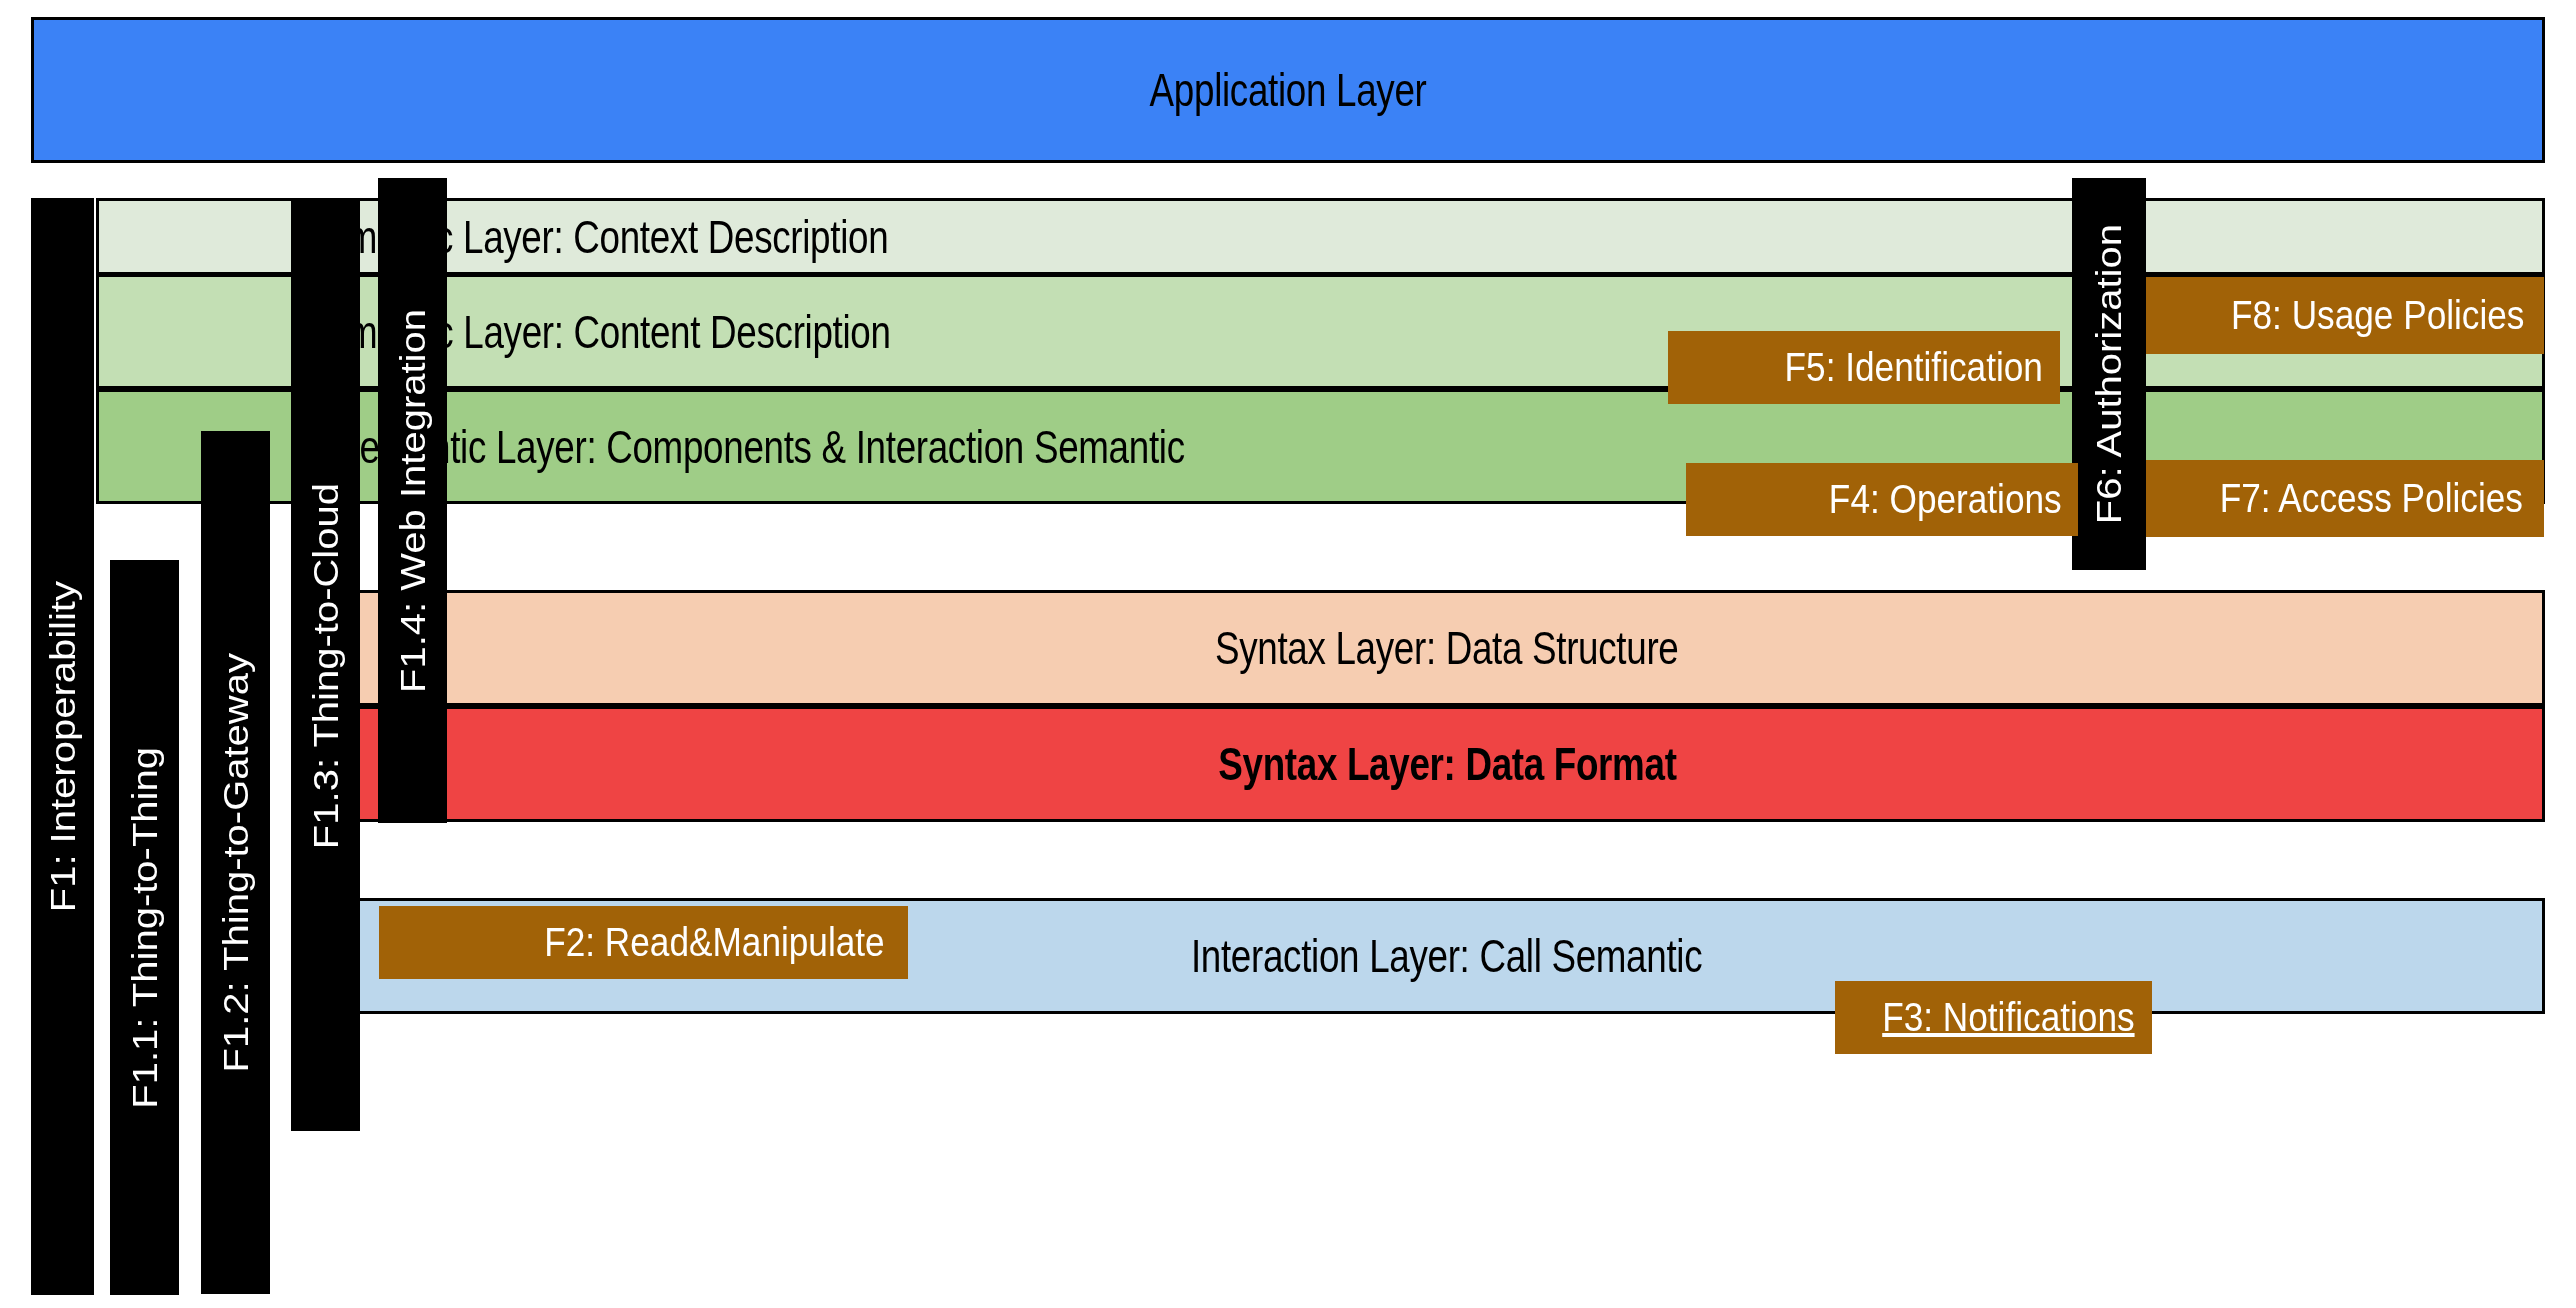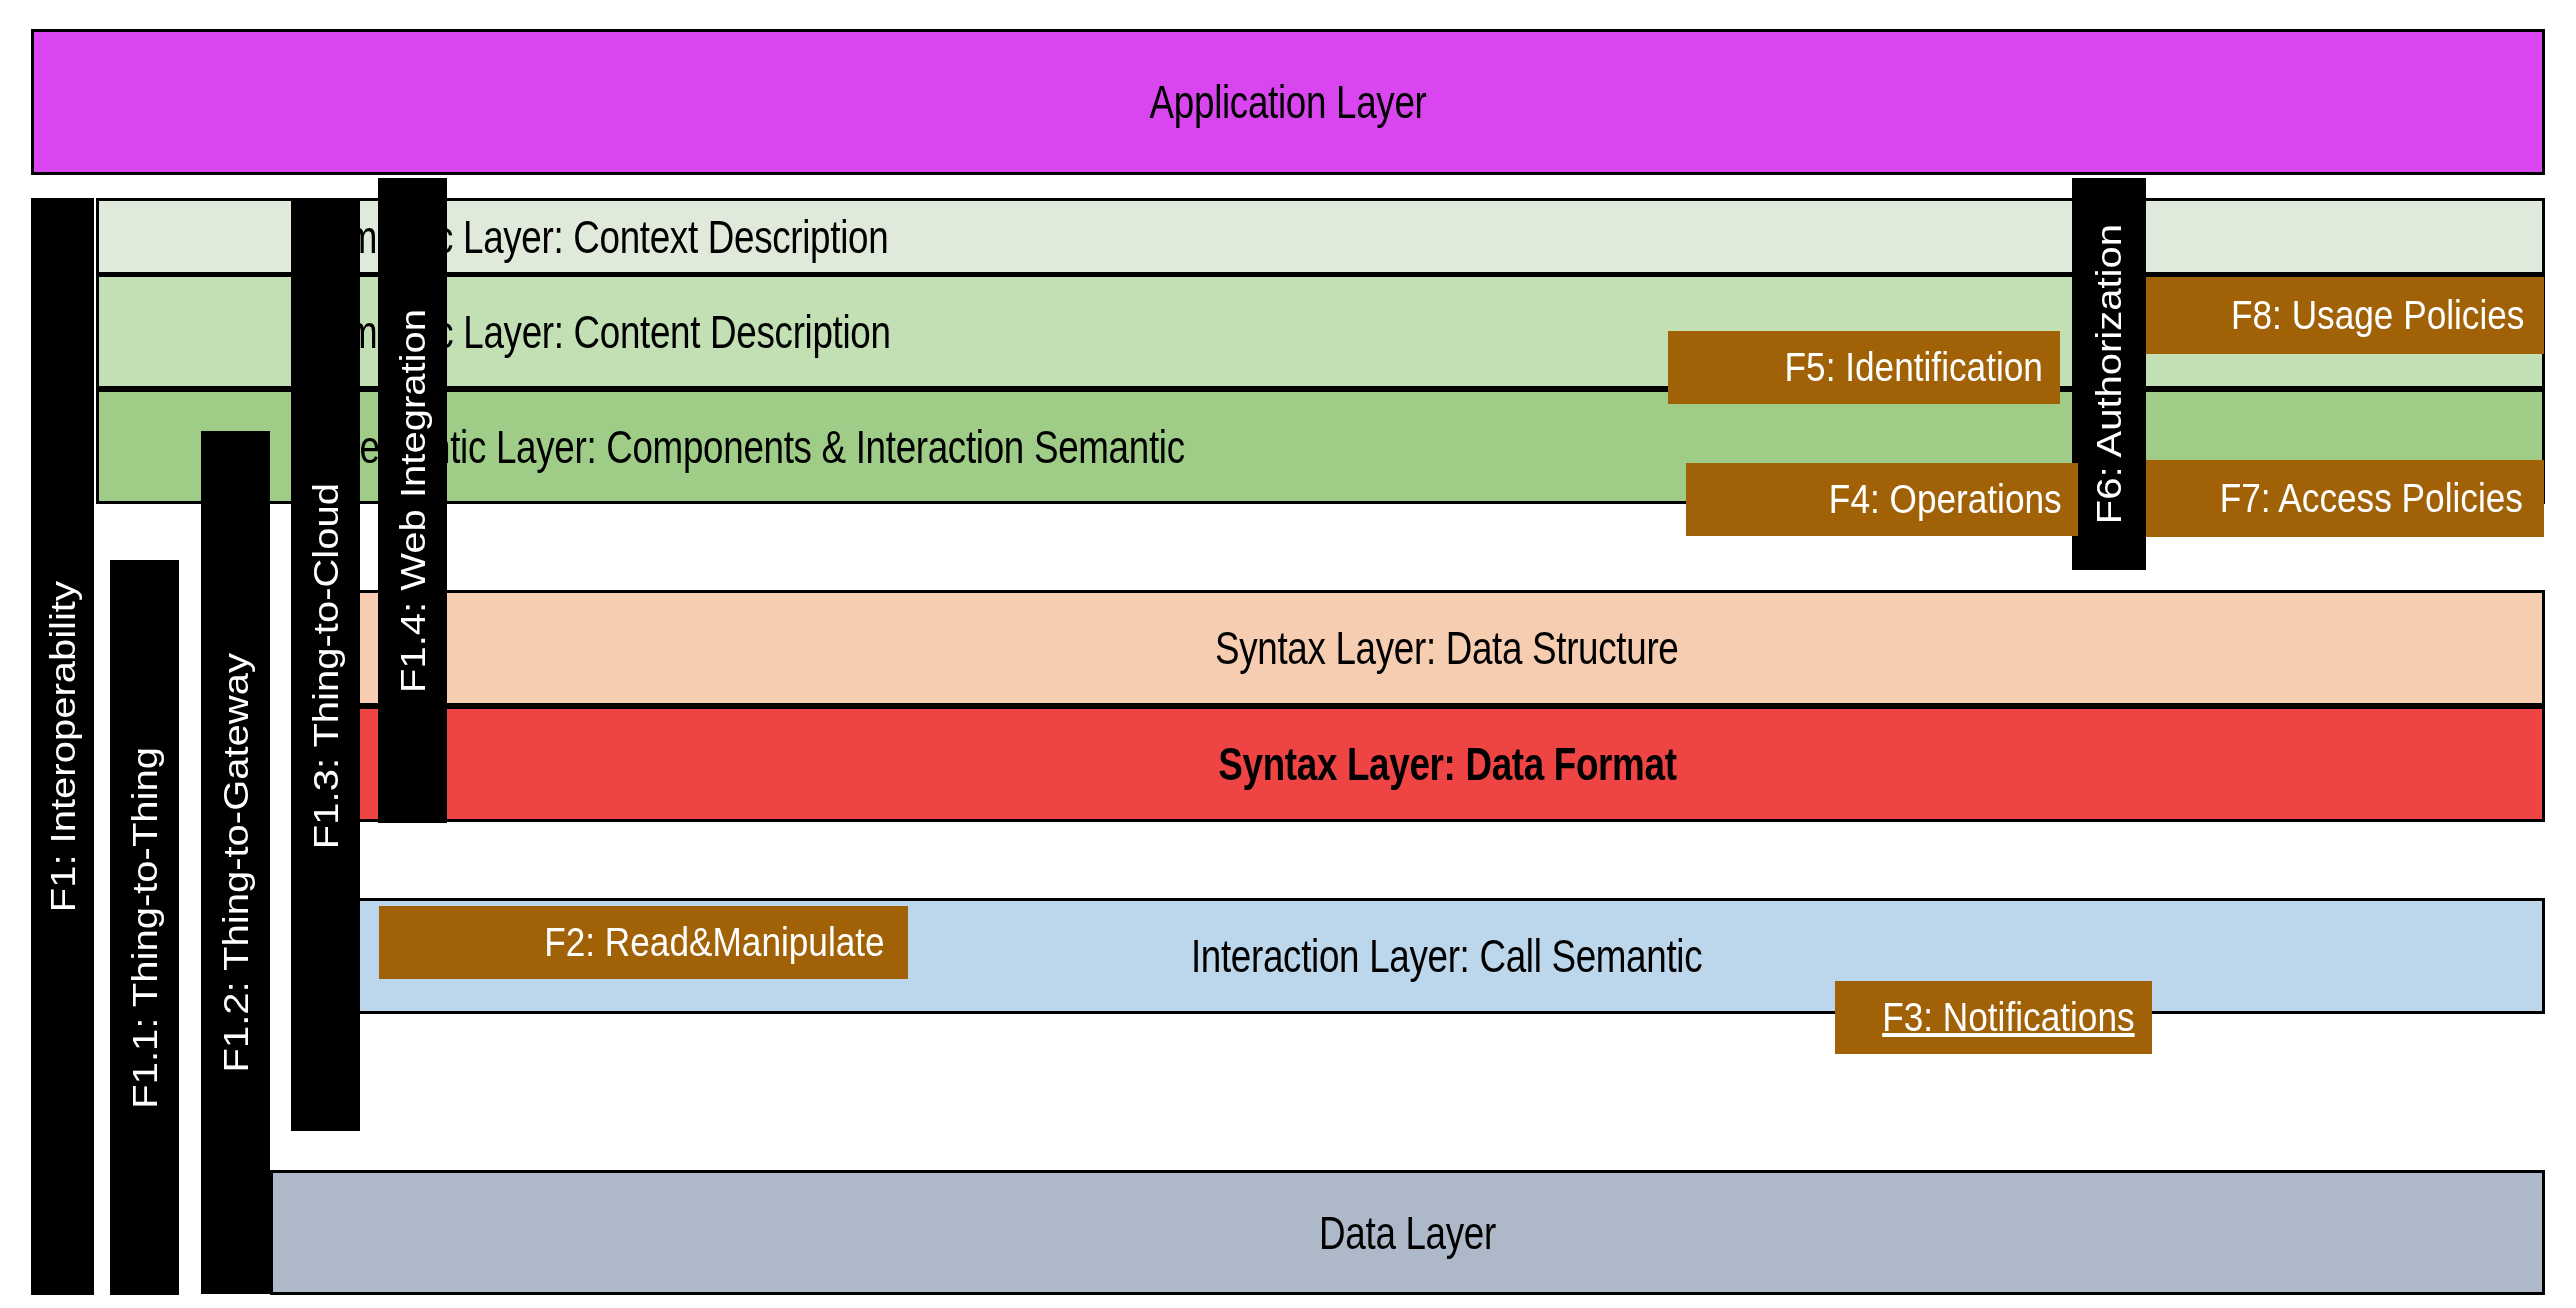--- a/index.html
+++ b/index.html
@@ -32,21 +32,21 @@
     letter-spacing: -0.4px;
     white-space: nowrap;
   }
   .band .band-label {
     display: block;
     transform: scaleX(0.80);
     transform-origin: center center;
   }
 
   
-  .c-app      { background: #d946ef; margin-top: 12px; }
+  .c-app      { background: #3b82f6; }
   .c-sem1     { background: #dfeada; }
   .c-sem2     { background: #c3dfb4; }
   .c-sem3     { background: #9fcd87; }
   .c-syn1     { background: #f6cdb1; }
   .c-syn2     { background: #ef4444; font-weight: bold; }
   .c-int1     { background: #bcd7ec; align-items: center; }
   .c-int2     { background: #96bfe2; }
   .c-data     { background: #adb8c9; }
 
   
@@ -113,23 +113,20 @@
 
   <div class="band c-syn2" style="left:349px; top:706px; width:2196px; height:116px;">
     <span class="band-label">Syntax Layer: Data Format</span>
   </div>
 
   <div class="band c-int1" style="left:349px; top:898px; width:2196px; height:116px;">
     <span class="band-label">Interaction Layer: Call Semantic</span>
   </div>
 
 
-  <div class="band c-data" style="left:270px; top:1170px; width:2275px; height:125px;">
-    <span class="band-label">Data Layer</span>
-  </div>
 
   <div class="vbar" style="left:31px; top:198px; width:63px; height:1097px;">
     <span class="vlabel">F1: Interoperability</span>
   </div>
 
   <div class="vbar" style="left:110px; top:560px; width:69px; height:735px;">
     <span class="vlabel">F1.1: Thing-to-Thing</span>
   </div>
 
   <div class="vbar" style="left:201px; top:431px; width:69px; height:863px;">

